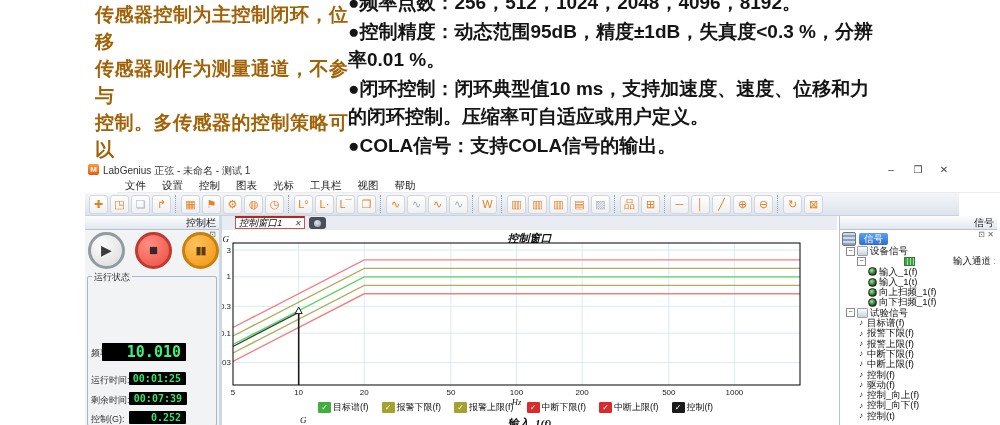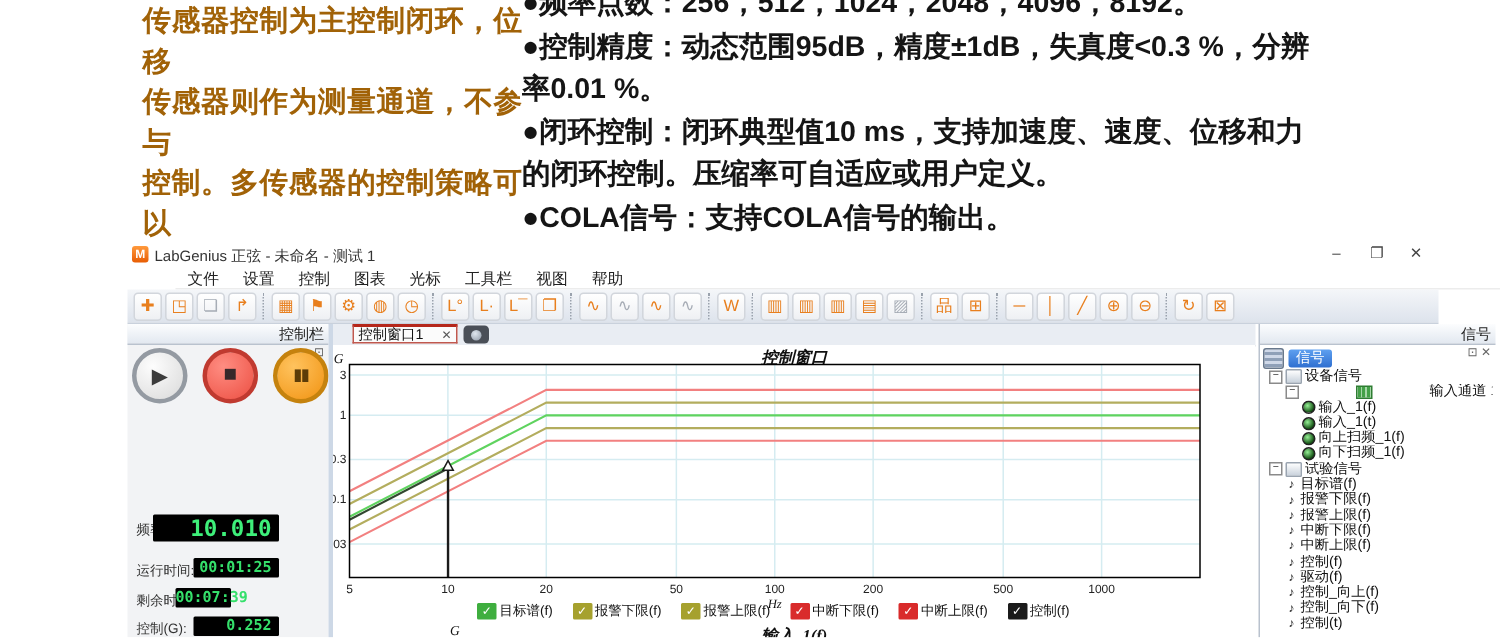--- a/index.html
+++ b/index.html
@@ -48,21 +48,21 @@
   .lcd{position:absolute;background:#000;color:#35e06b;font-family:"DejaVu Sans Mono",monospace;
        font-weight:bold;text-align:right;padding-right:5px;box-sizing:border-box;border-radius:1px;}
   .lcd.big{font-size:15px;line-height:18px;color:#3ef07a;}
   .lcd.small{font-size:10px;line-height:13px;}
   .vsplit{position:absolute;top:54px;width:3px;height:209px;background:#cdd8e6;}
   
   .center{position:absolute;left:137px;top:54px;width:615px;height:209px;background:#fff;}
   .tabrow{position:absolute;left:0;top:0;width:615px;height:14px;background:#e9edf3;border-bottom:1px solid #aab4c2;}
   .ctab{position:absolute;left:13px;top:0;width:70px;height:13px;background:#fbfbfb;
         border:1px solid #c0584f;border-top:2px solid #b5271b;box-sizing:border-box;
-        font-size:9.5px;display:flex;align-items:center;justify-content:space-between;padding:0 3px;}
+        font-size:9.5px;display:flex;align-items:center;justify-content:space-between;padding:0 3px;font-style:italic;}
   .ctab .x{font-size:8px;color:#555;}
   .camera{position:absolute;left:87px;top:1px;width:17px;height:12px;background:#4a4f57;border-radius:3px;}
   .camera:before{content:"";position:absolute;left:5px;top:2.5px;width:7px;height:7px;border-radius:50%;
                  background:radial-gradient(circle at 40% 35%,#dfe6ee,#8d97a5);}
   .chartwin{position:absolute;left:0;top:14px;width:615px;height:195px;background:#fff;overflow:hidden;}
   .chart-title{position:absolute;left:0;top:1px;width:100%;text-align:center;
                font-family:"Liberation Serif",serif;font-weight:bold;font-style:italic;font-size:11px;}
   .legend{position:absolute;left:96px;top:171px;display:flex;gap:13px;align-items:center;}
   .lg-item{display:flex;align-items:center;gap:2px;}
   .lg-box{width:11px;height:9px;border-radius:1px;color:#fff;font-size:8px;line-height:9px;text-align:center;}
@@ -165,27 +165,30 @@
       </div>
 
     <div class="lpanel">
       <div class="phead">
         <span>控制栏</span>
         <span class="pin">⊡</span>
       </div>
       <div class="circle-btn play">▶</div>
       <div class="circle-btn stop">■</div>
       <div class="circle-btn pause">▮▮</div>
+      <div class="rsgroup">
+        <div class="rslabel">运行状态</div>
+      </div>
       <div id="fields">
           <div class="frow-label" style="left: 6px; top: 131px;">频率(Hz):</div>
           <div class="lcd big" style="left: 17px; top: 127px; width: 84px; height: 18px;">10.010</div>
           <div class="frow-label" style="left: 6px; top: 158px;">运行时间:</div>
           <div class="lcd small" style="left: 44px; top: 156px; width: 57px; height: 13px;">00:01:25</div>
           <div class="frow-label" style="left: 6px; top: 178px;">剩余时间:</div>
-          <div class="lcd small" style="left: 32px; top: 176px; width: 37px; height: 13px;">00:07:39</div>
+          <div class="lcd small" style="left: 44px; top: 176px; width: 58px; height: 13px;">00:07:39</div>
           <div class="frow-label" style="left: 6px; top: 197px;">控制(G):</div>
           <div class="lcd small" style="left: 44px; top: 195px; width: 57px; height: 13px;">0.252</div>
         </div>
     </div>
 
     <div class="vsplit" style="left:134px;"></div>
 
     <div class="center">
       <div class="tabrow">
         <div class="ctab">

